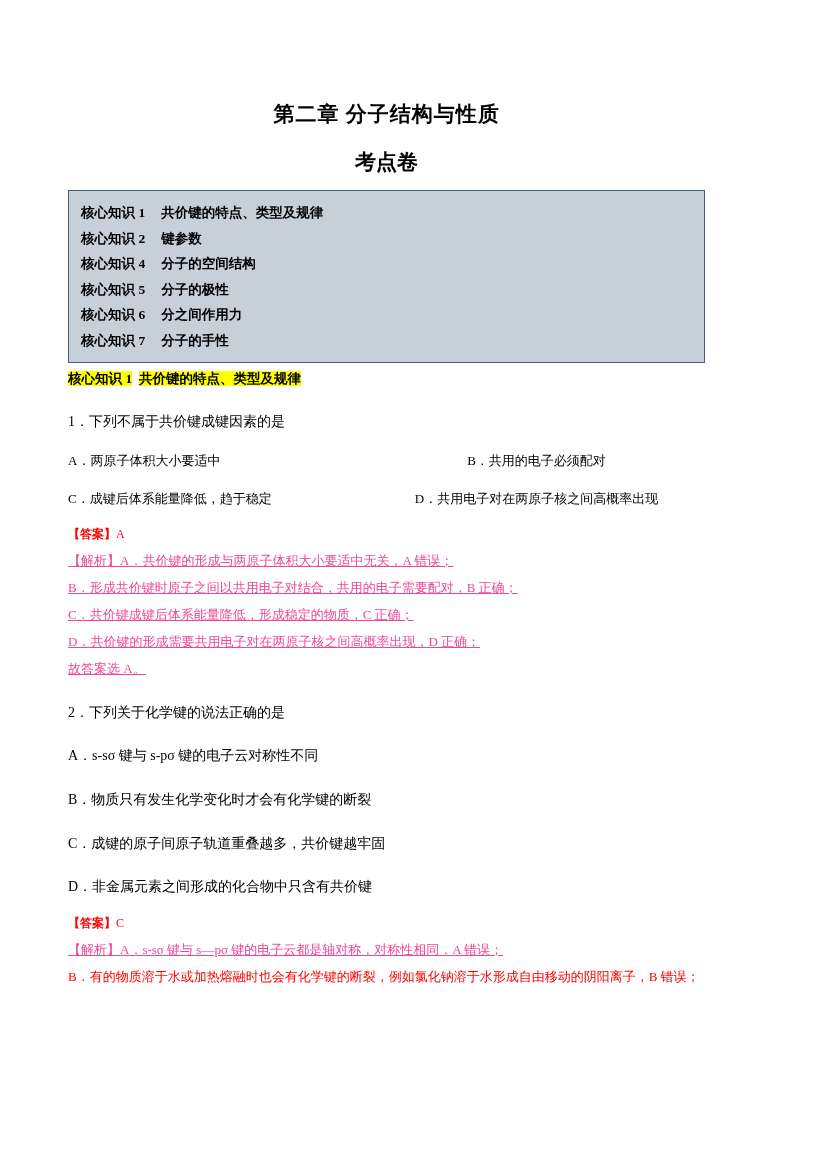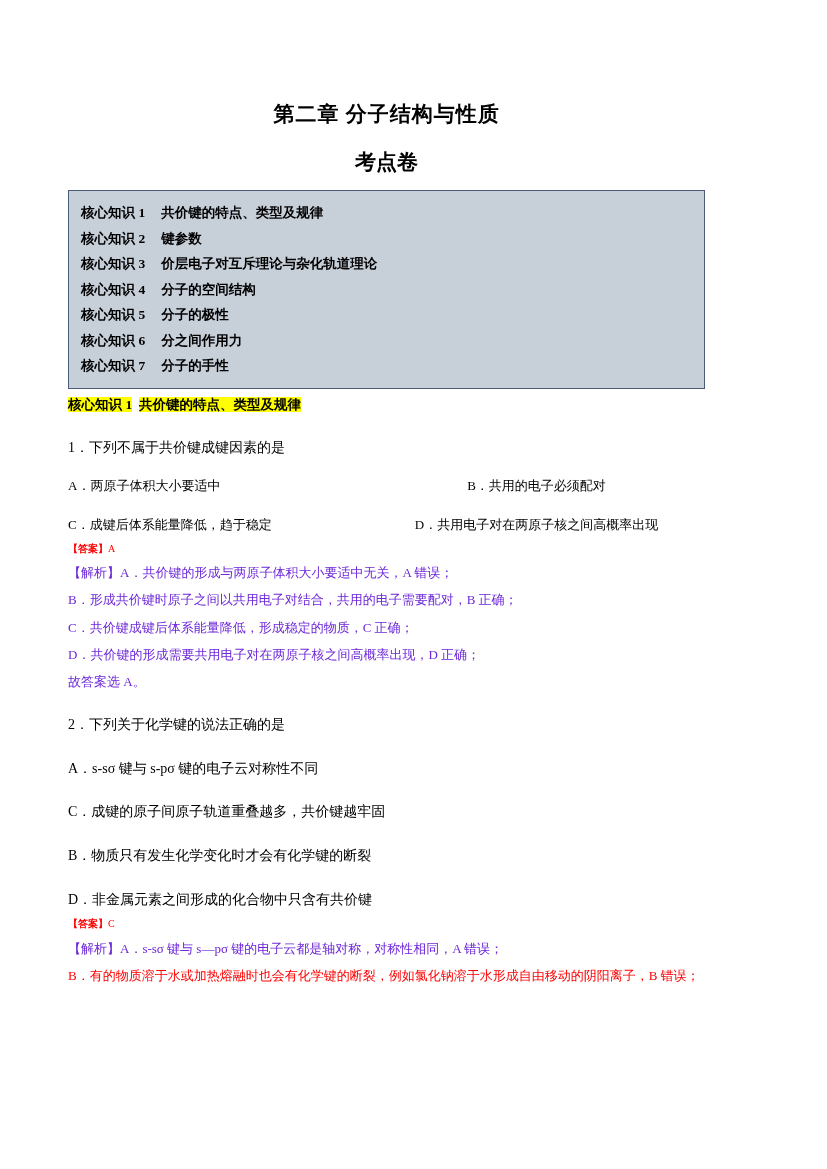--- a/index.html
+++ b/index.html
@@ -79,32 +79,33 @@
   .opt-row .opt-a {
     width: 300px;
     flex: 0 0 300px;
   }
   .opt-row .opt-b {
     flex: 1 1 auto;
     text-align: center;
   }
   .ans-line {
     color: #ff0000;
-    font-size: 10px;
+    font-size: 12px;
     line-height: 1.55;
-    margin-top: 6px;
+    margin-top: 16px;
   }
   .ans-line .tag {
     font-weight: bold;
   }
   .exp-line {
-    color: #6d28d9;
+    color: #ec4899;
     font-size: 13px;
     line-height: 1.55;
     margin-top: 7px;
+    text-decoration: underline;
   }
   .exp-wrap {
     color: #ff0000;
     font-size: 13px;
     line-height: 1.55;
     margin-top: 7px;
   }
 </style>
 </head>
 <body>
@@ -113,23 +114,20 @@
 
   <div class="doc-title">第二章  分子结构与性质</div>
   <div class="doc-subtitle">考点卷</div>
 
   <div class="toc-box">
     <div class="toc-row">
       <span class="num">核心知识 1</span><span class="sep"></span><span>共价键的特点、类型及规律</span>
     </div>
     <div class="toc-row">
       <span class="num">核心知识 2</span><span class="sep"></span><span>键参数</span>
-    </div>
-    <div class="toc-row">
-      <span class="num">核心知识 3</span><span class="sep"></span><span>价层电子对互斥理论与杂化轨道理论</span>
     </div>
     <div class="toc-row">
       <span class="num">核心知识 4</span><span class="sep"></span><span>分子的空间结构</span>
     </div>
     <div class="toc-row">
       <span class="num">核心知识 5</span><span class="sep"></span><span>分子的极性</span>
     </div>
     <div class="toc-row">
       <span class="num">核心知识 6</span><span class="sep"></span><span>分之间作用力</span>
     </div>
@@ -157,22 +155,22 @@
   <div class="exp-line">
     <span class="tag">【解析】</span><span>A．共价键的形成与两原子体积大小要适中无关，A 错误；</span>
   </div>
   <div class="exp-line">B．形成共价键时原子之间以共用电子对结合，共用的电子需要配对，B 正确；</div>
   <div class="exp-line">C．共价键成键后体系能量降低，形成稳定的物质，C 正确；</div>
   <div class="exp-line">D．共价键的形成需要共用电子对在两原子核之间高概率出现，D 正确；</div>
   <div class="exp-line">故答案选 A。</div>
 
   <div class="q-line">2．下列关于化学键的说法正确的是</div>
   <div class="q-line">A．s-sσ 键与 s-pσ 键的电子云对称性不同</div>
+  <div class="q-line">B．物质只有发生化学变化时才会有化学键的断裂</div>
   <div class="q-line">C．成键的原子间原子轨道重叠越多，共价键越牢固</div>
-  <div class="q-line">B．物质只有发生化学变化时才会有化学键的断裂</div>
   <div class="q-line">D．非金属元素之间形成的化合物中只含有共价键</div>
   <div class="ans-line">
     <span class="tag">【答案】</span><span>C</span>
   </div>
   <div class="exp-line">
     <span class="tag">【解析】</span><span>A．s-sσ 键与 s—pσ 键的电子云都是轴对称，对称性相同，A 错误；</span>
   </div>
   <div class="exp-wrap">B．有的物质溶于水或加热熔融时也会有化学键的断裂，例如氯化钠溶于水形成自由移动的阴阳离子，B 错误；</div>
 
 </div>

